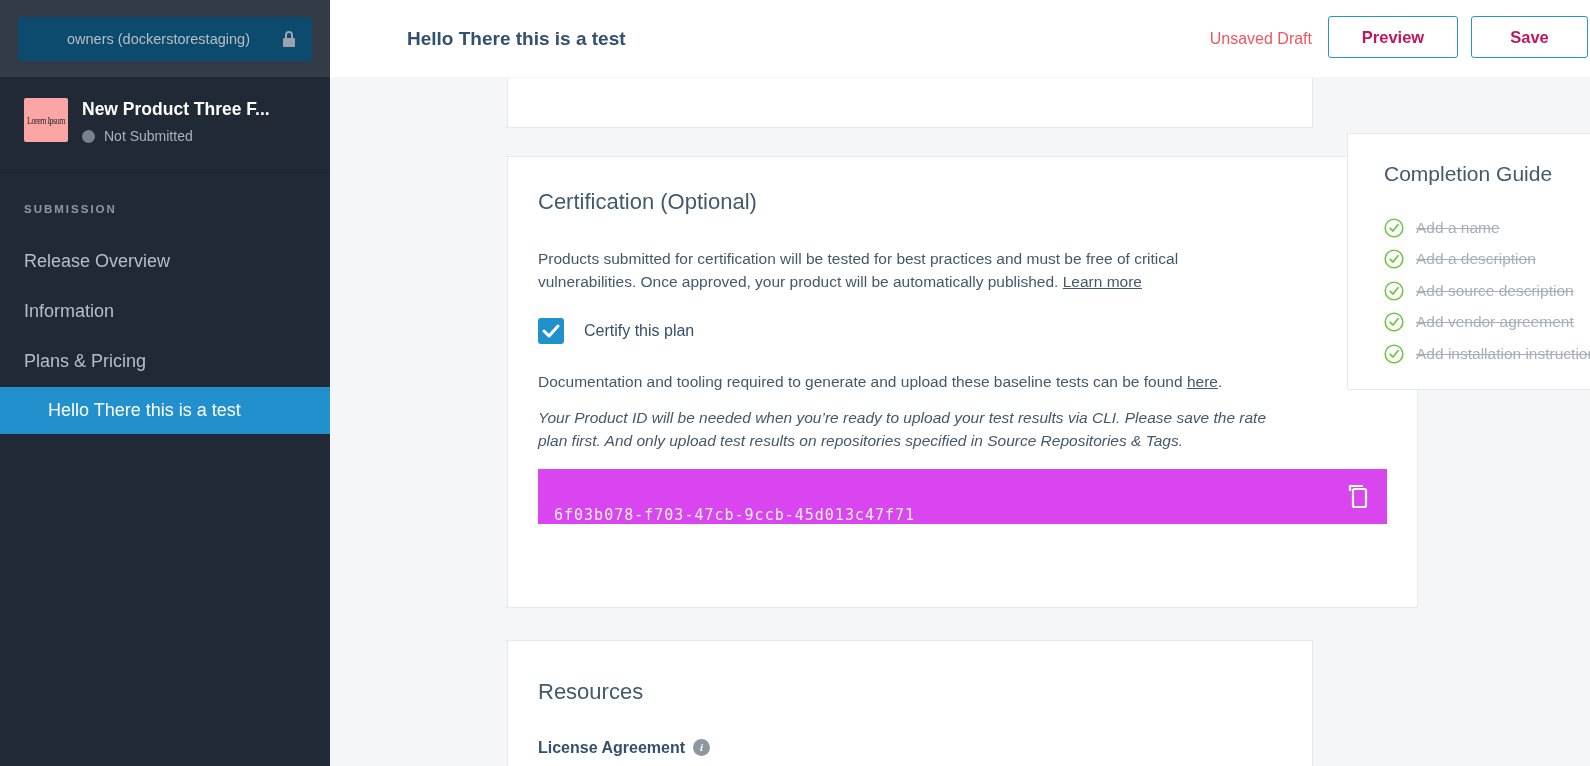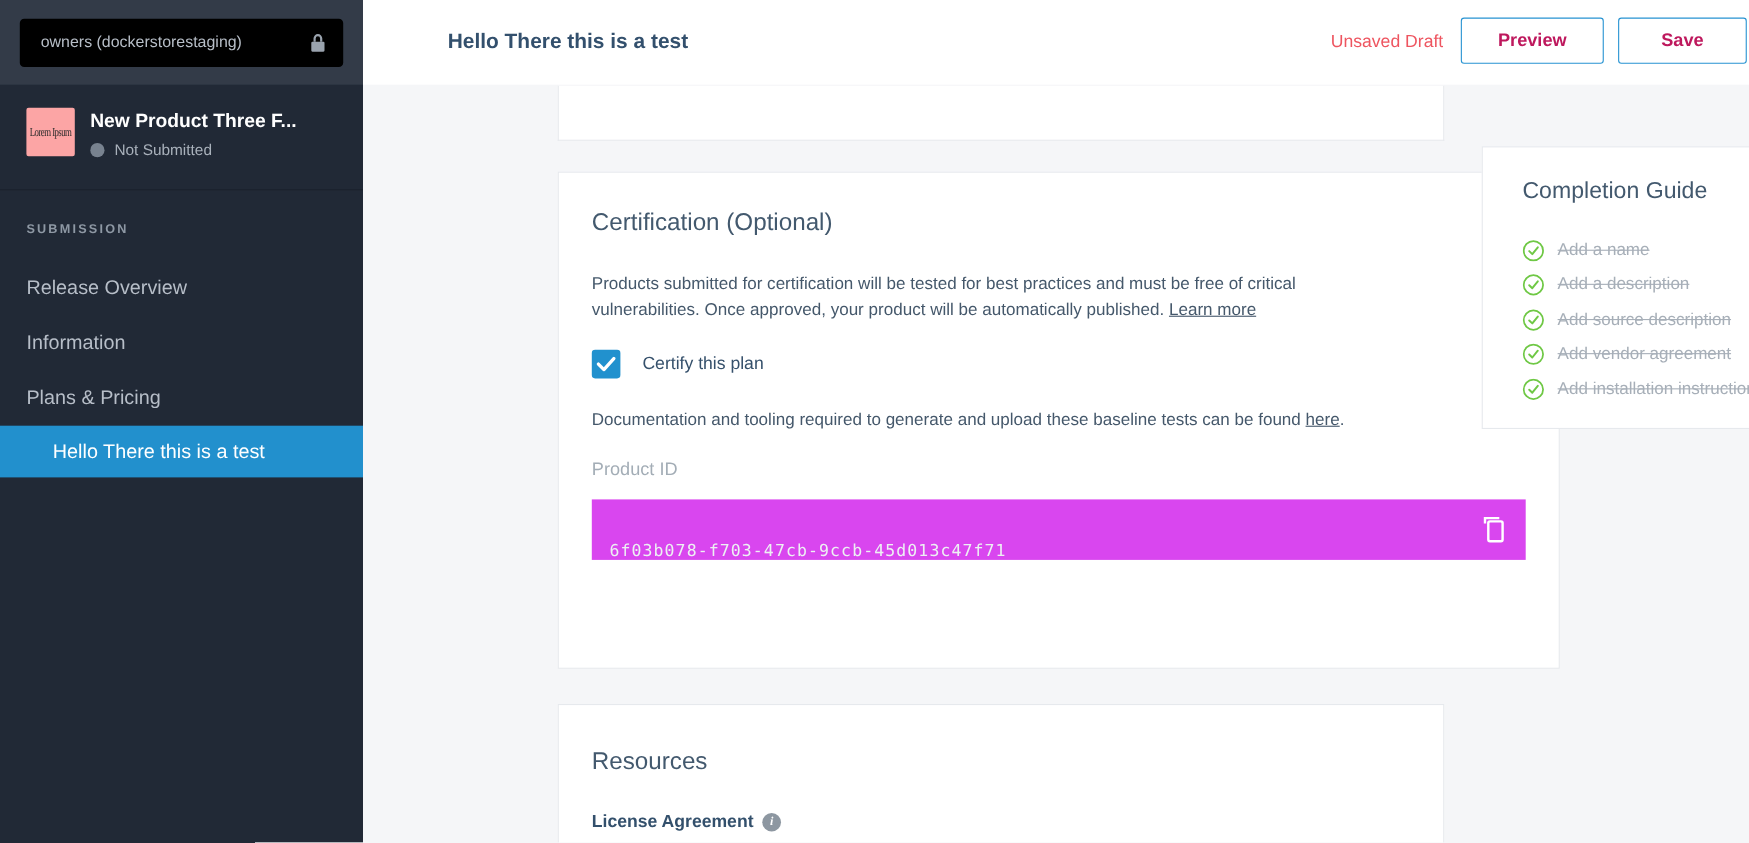--- a/index.html
+++ b/index.html
@@ -2,22 +2,22 @@
 <html><head>
 <meta charset="utf-8">
 <style>
   * { margin:0; padding:0; box-sizing:border-box; }
   html,body { width:1590px; height:766px; overflow:hidden; }
   body { font-family:"Liberation Sans", sans-serif; background:#F5F6F8; position:relative; }
 
   
   .sidebar { position:absolute; left:0; top:0; width:330px; height:766px; background:#212936; z-index:5; }
   .sidebar-top { height:77px; background:#333B48; padding:17px 18px; }
-  .org-box { height:44px; background:#000000; border-radius:4px; display:flex; align-items:center;
-             padding:0 14px 0 19px; cursor:pointer; }
+  .org-box { height:44px; background:#0c4a6e; border-radius:4px; display:flex; align-items:center;
+             padding:0 14px 0 19px; cursor:pointer;text-align:center; }
   .org-box span.org-label { color:#B7BEC7; font-size:14.5px; flex:1; white-space:nowrap; overflow:hidden; }
   .lock-wrap { width:18px; height:20px; flex:0 0 auto; }
 
   .product-head { height:96px; padding:21px 20px 0 24px; border-bottom:1px solid #1B212D; display:flex; }
   .avatar { width:44px; height:44px; background:#fca5a5; border-radius:2px; flex:0 0 auto; overflow:hidden;
             display:flex; align-items:center; justify-content:center; }
   .avatar .ipsum { font-family:"Liberation Serif", serif; font-size:8px; color:#2A2A2A; filter:blur(0.4px);
                    transform:scaleY(1.4); letter-spacing:-0.5px; }
   .product-meta { margin-left:14px; padding-top:1px; overflow:hidden; }
   .product-name { color:#FFFFFF; font-size:17.5px; font-weight:bold; white-space:nowrap; }
@@ -141,22 +141,22 @@
     <div class="checkbox">
       <svg width="18" height="14" viewBox="0 0 18 14">
         <polyline points="2,7 7,12 16,2" fill="none" stroke="#FFFFFF" stroke-width="3" stroke-linecap="round" stroke-linejoin="round"></polyline>
       </svg>
     </div>
     <span class="checkbox-label">Certify this plan</span>
   </div>
 
   <div class="body-text doc-text"><span>Documentation and tooling required to generate and upload these baseline tests can be found </span><a class="inline-link">here</a><span>.</span></div>
 
-
-  <div class="field-label">Product ID</div>
+  <div class="body-text note">Your Product ID will be needed when you’re ready to upload your test results via CLI. Please save the rate plan first. And only upload test results on repositories specified in Source Repositories &amp; Tags.</div>
+
 
   <div class="code-block">
     <span class="code-text">6f03b078-f703-47cb-9ccb-45d013c47f71</span>
     <button class="copy-btn">
       <svg width="29" height="29" viewBox="0 0 29 29">
         <path d="M7 9 V4 h13" fill="none" stroke="#FFFFFF" stroke-width="2.2"></path>
         <rect x="10" y="7" width="13" height="18" rx="1.5" fill="none" stroke="#FFFFFF" stroke-width="2.2"></rect>
       </svg>
     </button>
   </div>

